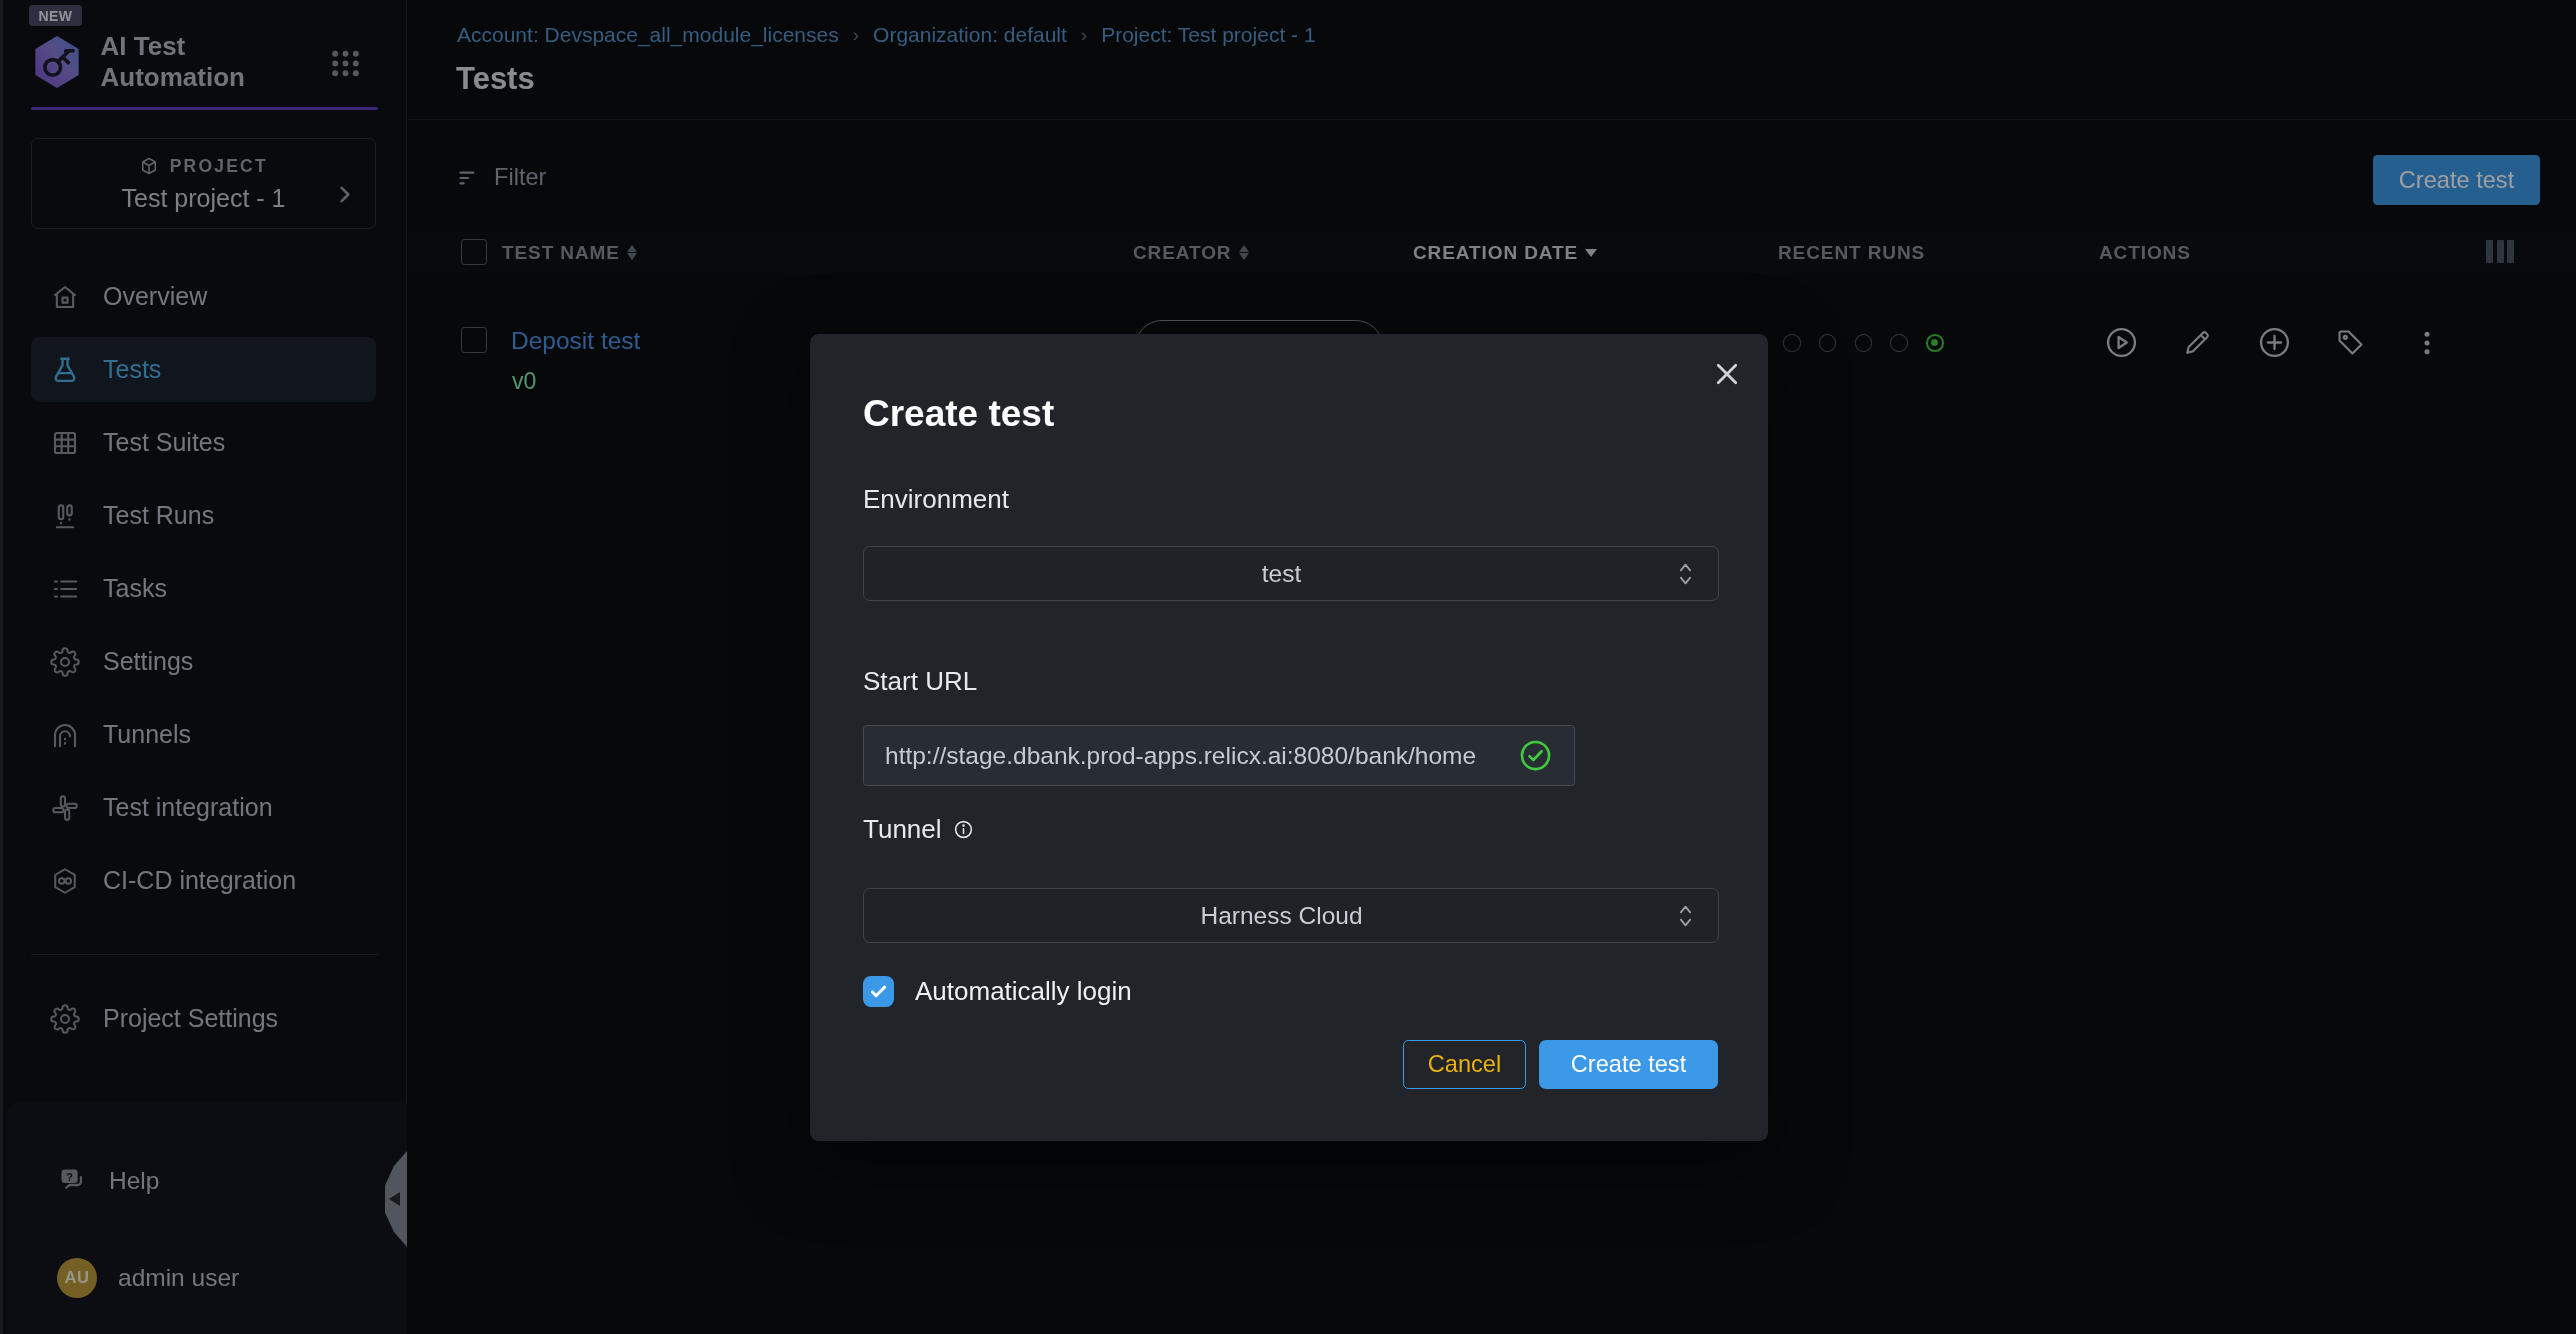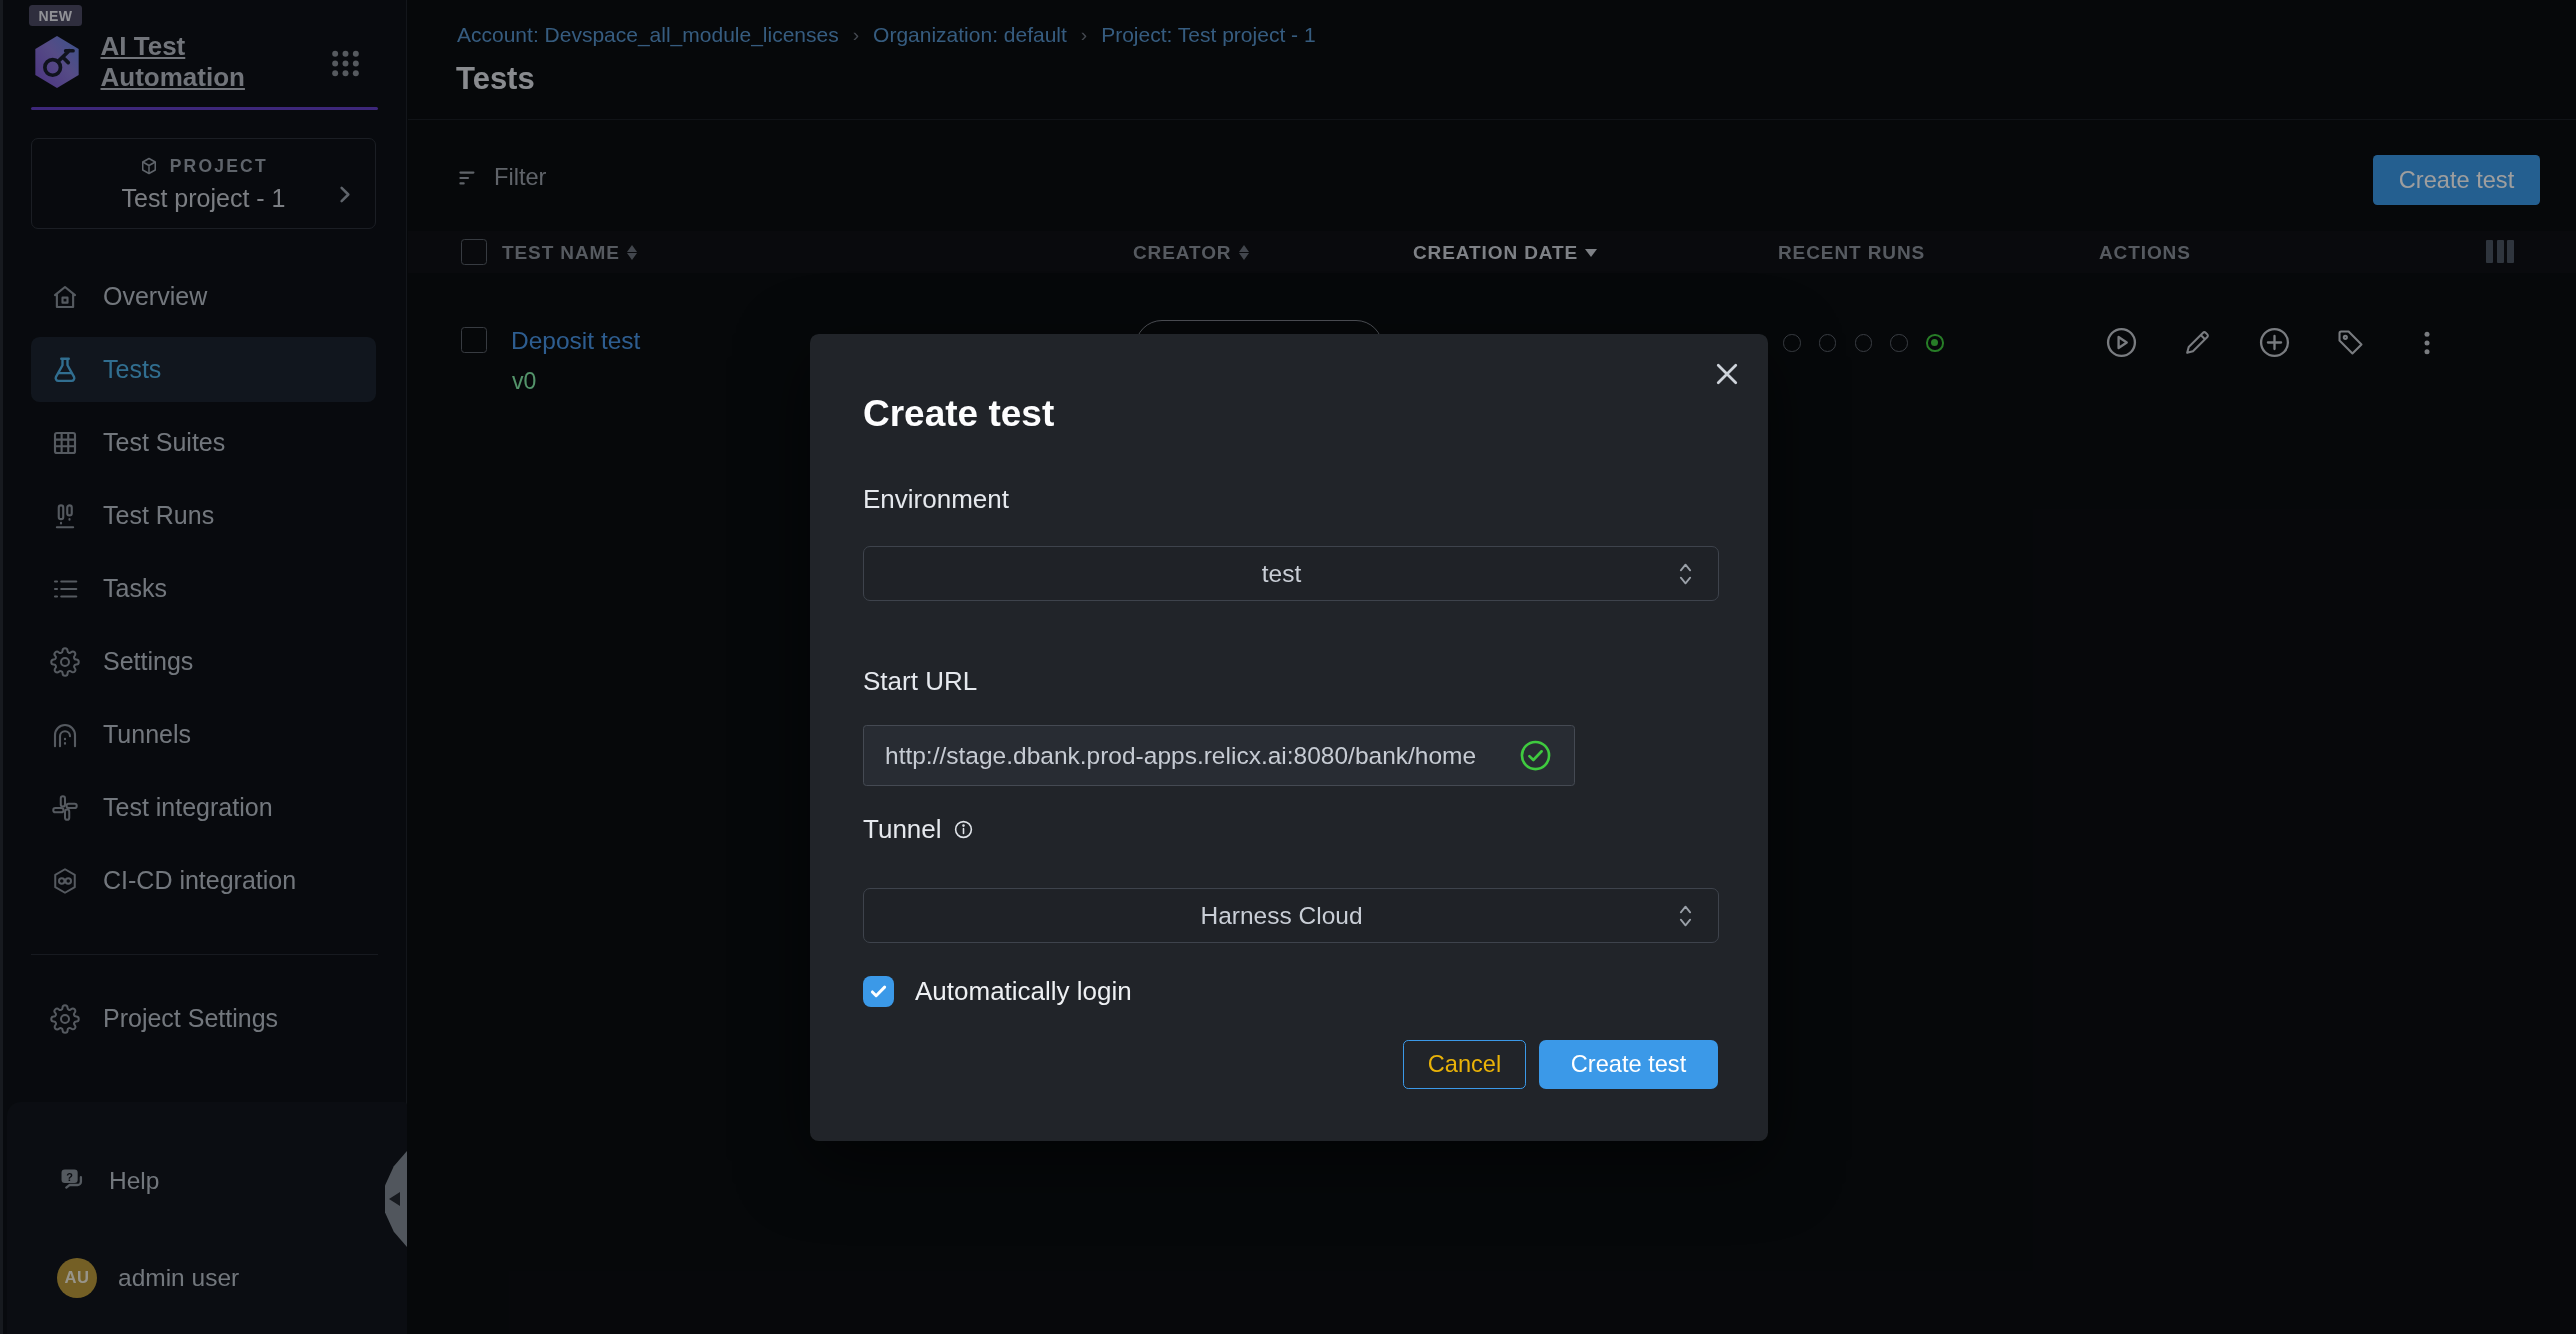--- a/index.html
+++ b/index.html
@@ -6,21 +6,21 @@
   html,body { background:#000; }
   body { font-family:"Liberation Sans", sans-serif; }
   #stage { position:relative; width:2576px; height:1334px; background:#0b0d11; overflow:hidden; }
   svg { display:block; }
 
   
   .sidebar { position:absolute; left:0; top:0; width:407px; height:1334px; background:#0e1117; border-right:0.9px solid #20242c; }
   .window-edge { position:absolute; left:0; top:0; width:2.6px; height:100%; background:#262b33; }
   .new-badge { position:absolute; left:29px; top:5.2px; padding:2.6px 9.6px; font-size:14px; font-weight:bold; color:#e9eaf3; background:rgba(130,123,165,.55); border-radius:3.5px; letter-spacing:0.4px; }
   .logo-row { position:absolute; left:31px; top:31px; display:flex; align-items:center; gap:17.5px; }
-  .logo-title { font-size:26px; line-height:31px; font-weight:600; color:#b6bcc6; width:148px;text-decoration:underline; }
+  .logo-title { font-size:26px; line-height:31px; font-weight:600; color:#b6bcc6; width:148px; }
   .appgrid { position:absolute; left:330px; top:49px; color:#8b919a; }
   .purple-rule { position:absolute; left:31px; top:107px; width:347px; height:2.6px; background:#6340c5; border-radius:1.7px; }
 
   .project-box { position:absolute; left:31px; top:138px; width:345px; height:91px; border:1.7px solid #2c313b; border-radius:7px; cursor:pointer; }
   .project-kicker { display:flex; justify-content:center; align-items:center; gap:10.5px; margin-top:16.6px; color:#9aa2ad; font-size:17.5px; font-weight:bold; letter-spacing:2.2px; }
   .project-name { text-align:center; margin-top:7px; font-size:25px; color:#c7ccd4; }
   .project-chevron { position:absolute; right:19px; top:44px; color:#9aa2ad; }
 
   .nav { position:absolute; left:0; top:260px; width:407px; }
   .nav-item { position:relative; height:73px; display:flex; align-items:center; padding-left:50px; gap:23px; cursor:pointer; }

